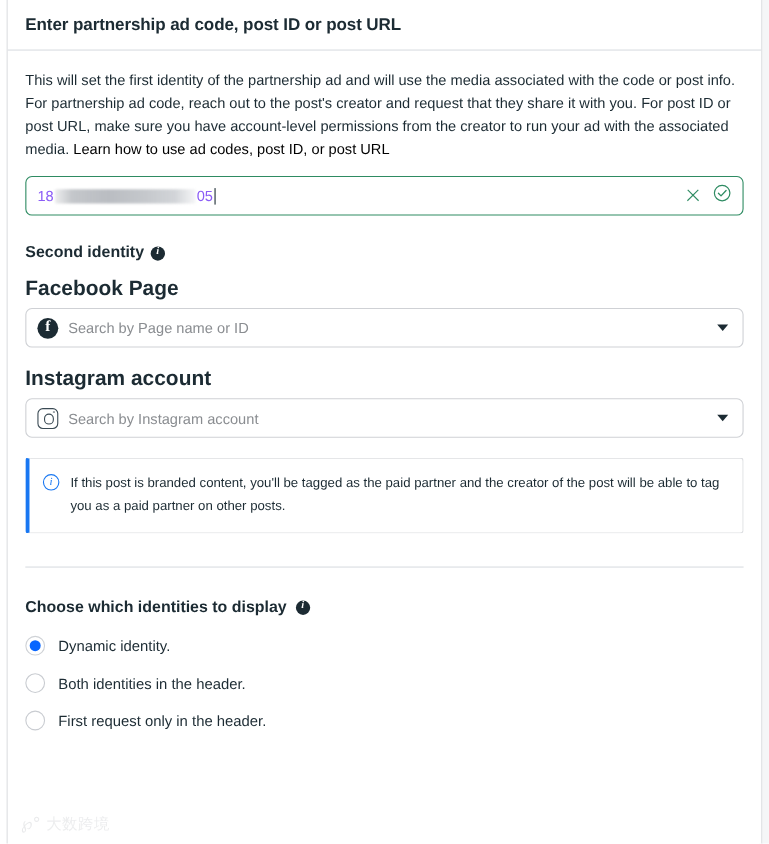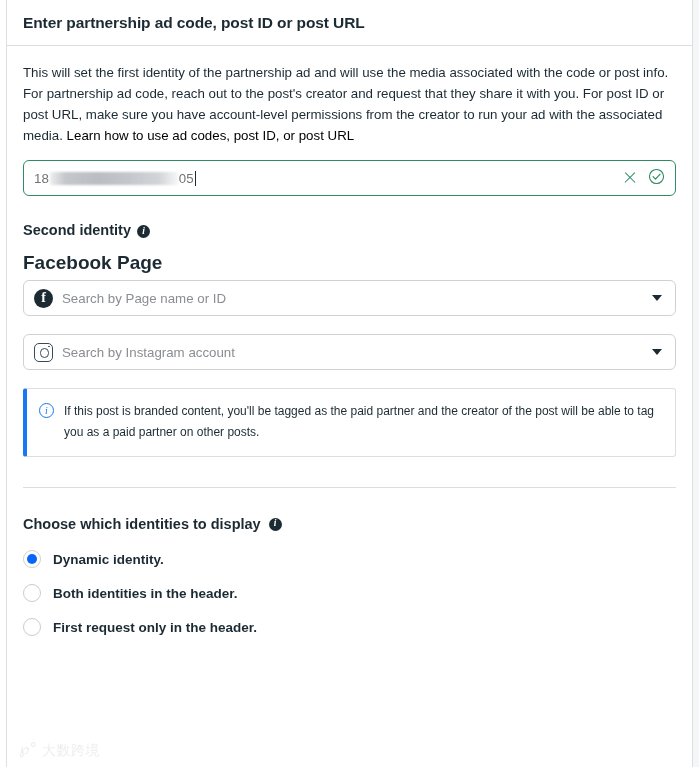--- a/index.html
+++ b/index.html
@@ -77,21 +77,21 @@
     border: 1.5px solid #2e8b62;
     border-radius: 6px;
     display: flex;
     align-items: center;
     padding: 0 8px 0 10px;
     background: #fff;
     margin-bottom: 26px;
   }
   .code-value {
     font-size: 13.3px;
-    color: #737373;
+    color: #8b5cf6;
     display: flex;
     align-items: center;
     white-space: nowrap;
   }
   .redaction {
     display: inline-block;
     width: 128px;
     height: 13px;
     margin: 0 1px;
     background: linear-gradient(90deg,
@@ -136,21 +136,21 @@
   }
   .clear-x::before { transform: rotate(45deg); }
   .clear-x::after  { transform: rotate(-45deg); }
 
   
   .section-heading {
     font-size: 14.5px;
     font-weight: bold;
     color: #1c2b33;
     display: flex;
-    align-items: flex-end;
+    align-items: center;
     gap: 6px;
     margin-bottom: 14px;
   }
   .info-dot {
     width: 13px;
     height: 13px;
     border-radius: 50%;
     background: #1c2b33;
     color: #ffffff;
     font-size: 9.5px;
@@ -311,21 +311,20 @@
     position: absolute;
     left: 50%; top: 50%;
     width: 10px; height: 10px;
     margin: -5px 0 0 -5px;
     border-radius: 50%;
     background: #0866ff;
   }
   .radio-label {
     font-size: 13.5px;
     color: #1c2b33;
-    font-weight: bold;
   }
 
   
   .watermark {
     position: absolute;
     left: 12px;
     bottom: 10px;
     display: flex;
     align-items: center;
     gap: 5px;
@@ -384,20 +383,21 @@
       <span class="info-dot">i</span>
     </div>
 
     <div class="field-label">Facebook Page</div>
     <div class="combobox">
       <span class="fb-icon">f</span>
       <span class="combo-placeholder">Search by Page name or ID</span>
       <span class="caret-down"></span>
     </div>
 
+    <div class="field-label">Instagram account</div>
     <div class="combobox">
       <span class="ig-icon"></span>
       <span class="combo-placeholder">Search by Instagram account</span>
       <span class="caret-down"></span>
     </div>
 
     <div class="callout">
       <span class="callout-icon">i</span>
       <div class="callout-text">If this post is branded content, you'll be tagged as the paid partner and the creator of the post will be able to tag you as a paid partner on other posts.</div>
     </div>

